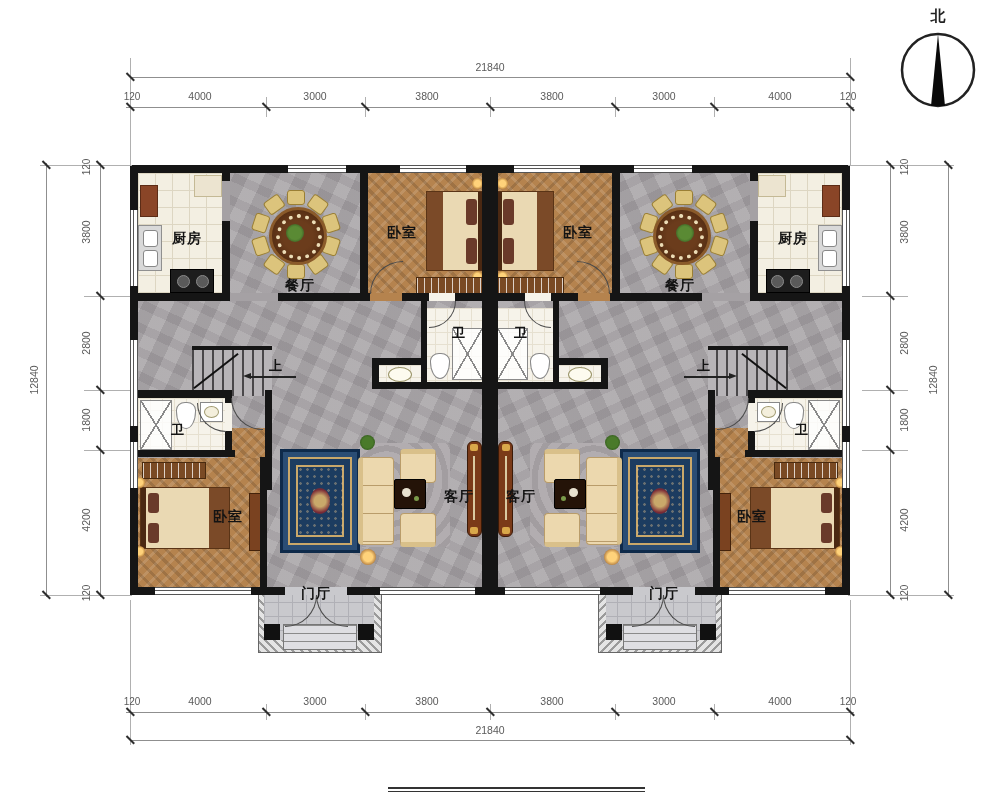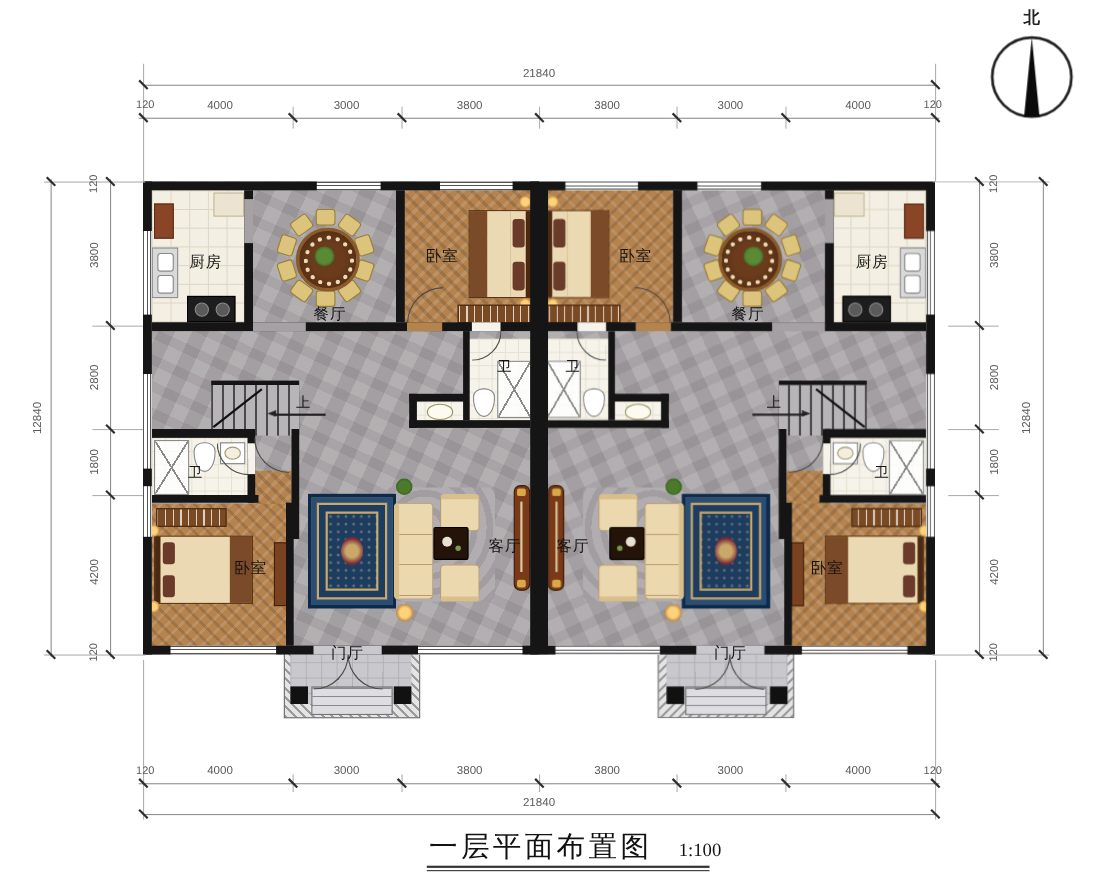--- a/index.html
+++ b/index.html
@@ -27,21 +27,21 @@
   .win-v{position:absolute;background:repeating-linear-gradient(to right,#555 0 1px,#fff 1px 3.3px);z-index:6;}
   .open{position:absolute;z-index:6;}
   .door{position:absolute;z-index:7;border:0 solid #4a4a4a;background:transparent;}
   .furn{position:absolute;z-index:3;}
   .xbox{background-image:linear-gradient(to top right,transparent calc(50% - .8px),#8a8a8a calc(50% - .8px) calc(50% + .8px),transparent calc(50% + .8px)),
                         linear-gradient(to bottom right,transparent calc(50% - .8px),#8a8a8a calc(50% - .8px) calc(50% + .8px),transparent calc(50% + .8px));
         border:1px solid #8a8a8a;background-color:rgba(255,255,255,.8);}
   .chair{position:absolute;left:157px;top:62px;width:16px;height:13px;background:#dcc47c;
          border:1px solid #9a7f35;border-radius:3px;z-index:3;}
   
-  .room-label{position:absolute;transform:translate(-50%,-50%);font-weight:400;font-size:14px;
+  .room-label{position:absolute;transform:translate(-50%,-50%);font-weight:700;font-size:14px;
               color:#131313;white-space:nowrap;z-index:30;letter-spacing:1px;}
   .room-label.sm{font-size:13px;}
   .dim{position:absolute;font-size:10.5px;color:#5a5a5a;transform:translate(-50%,-50%);
        white-space:nowrap;z-index:26;background:transparent;}
   .dim.v{transform:translate(-50%,-50%) rotate(-90deg);}
   .dline{position:absolute;background:#8f8f8f;z-index:24;}
   .tick{position:absolute;width:11px;height:1.6px;background:#2e2e2e;transform:rotate(45deg);z-index:27;}
   .ext{position:absolute;background:#b0b0b0;z-index:23;}
   
   .titlebar{position:absolute;left:390px;top:752px;z-index:30;white-space:nowrap;}
@@ -487,19 +487,16 @@
   <div class="dim v" style="left:933px;top:380px;">12840</div>
 
   <div class="abs" style="left:893px;top:6px;width:90px;height:112px;z-index:30;">
     <div style="position:absolute;left:45px;top:10px;transform:translate(-50%,-50%);font-size:15px;font-weight:700;color:#222;">北</div>
     <svg width="90" height="92" viewBox="0 0 90 92" style="position:absolute;left:0;top:18px;">
       <circle cx="45" cy="46" r="36" fill="none" stroke="#222" stroke-width="2.5"></circle>
       <polygon points="45,10 38,82 52,82" fill="#0a0a0a"></polygon>
     </svg>
   </div>
 
-  <div class="titlebar">
-    <span class="t1">一层平面布置图</span><span class="t2">1:100</span>
-  </div>
   <div class="abs" style="left:388px;top:787px;width:257px;height:1.5px;background:#333;z-index:30;"></div>
   <div class="abs" style="left:388px;top:791px;width:257px;height:1px;background:#333;z-index:30;"></div>
 
 </div>
 
 </body></html>

